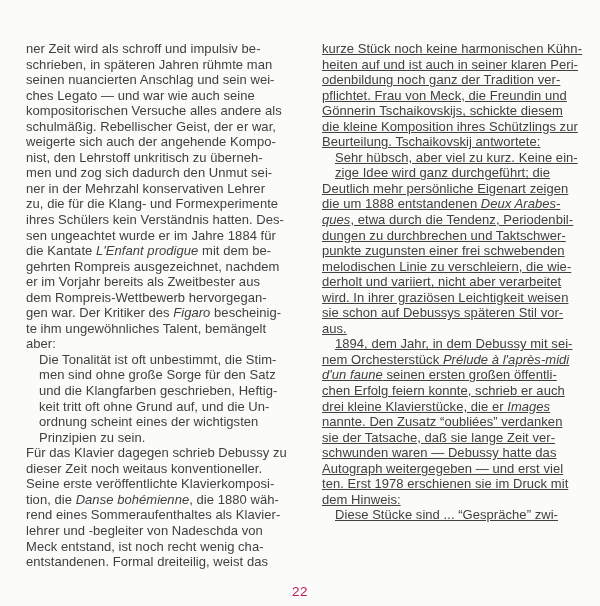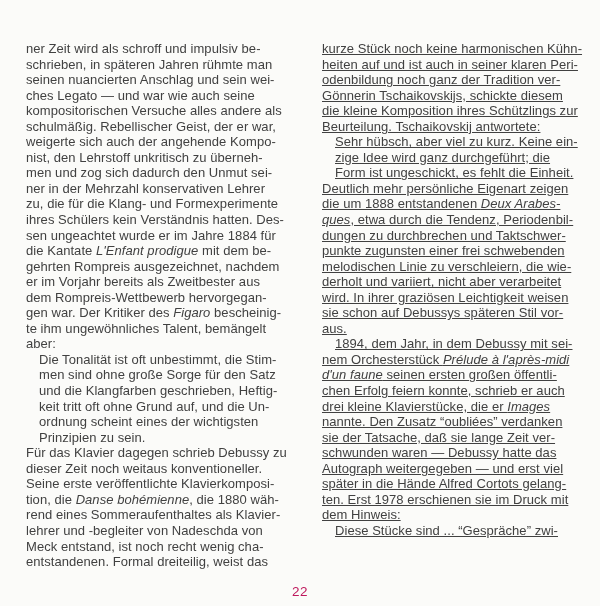--- a/index.html
+++ b/index.html
@@ -91,44 +91,43 @@
       <div class="line"><span>tion, die </span><i>Danse bohémienne</i><span>, die 1880 wäh-</span></div>
       <div class="line"><span>rend eines Sommeraufenthaltes als Klavier-</span></div>
       <div class="line"><span>lehrer und -begleiter von Nadeschda von</span></div>
       <div class="line"><span>Meck entstand, ist noch recht wenig cha-</span></div>
       <div class="line"><span>entstandenen. Formal dreiteilig, weist das</span></div>
     </div>
   <div class="column col-right" style="color: rgb(65, 65, 65); text-decoration: underline;">
       <div class="line"><span>kurze Stück noch keine harmonischen Kühn-</span></div>
       <div class="line"><span>heiten auf und ist auch in seiner klaren Peri-</span></div>
       <div class="line"><span>odenbildung noch ganz der Tradition ver-</span></div>
+      <div class="line"><span>pflichtet. Frau von Meck, die Freundin und</span></div>
       <div class="line"><span>Gönnerin Tschaikovskijs, schickte diesem</span></div>
       <div class="line"><span>die kleine Komposition ihres Schützlings zur</span></div>
       <div class="line"><span>Beurteilung. Tschaikovskij antwortete:</span></div>
       <div class="line quote"><span>Sehr hübsch, aber viel zu kurz. Keine ein-</span></div>
       <div class="line quote"><span>zige Idee wird ganz durchgeführt; die</span></div>
-      <div class="line quote"><span>Form ist ungeschickt, es fehlt die Einheit.</span></div>
       <div class="line"><span>Deutlich mehr persönliche Eigenart zeigen</span></div>
       <div class="line"><span>die um 1888 entstandenen </span><i>Deux Arabes-</i></div>
       <div class="line"><i>ques</i><span>, etwa durch die Tendenz, Periodenbil-</span></div>
       <div class="line"><span>dungen zu durchbrechen und Taktschwer-</span></div>
       <div class="line"><span>punkte zugunsten einer frei schwebenden</span></div>
       <div class="line"><span>melodischen Linie zu verschleiern, die wie-</span></div>
       <div class="line"><span>derholt und variiert, nicht aber verarbeitet</span></div>
       <div class="line"><span>wird. In ihrer graziösen Leichtigkeit weisen</span></div>
       <div class="line"><span>sie schon auf Debussys späteren Stil vor-</span></div>
       <div class="line"><span>aus.</span></div>
       <div class="line indent-first"><span>1894, dem Jahr, in dem Debussy mit sei-</span></div>
       <div class="line"><span>nem Orchesterstück </span><i>Prélude à l'après-midi</i></div>
       <div class="line"><i>d'un faune</i><span> seinen ersten großen öffentli-</span></div>
       <div class="line"><span>chen Erfolg feiern konnte, schrieb er auch</span></div>
       <div class="line"><span>drei kleine Klavierstücke, die er </span><i>Images</i></div>
       <div class="line"><span>nannte. Den Zusatz “oubliées” verdanken</span></div>
       <div class="line"><span>sie der Tatsache, daß sie lange Zeit ver-</span></div>
       <div class="line"><span>schwunden waren — Debussy hatte das</span></div>
       <div class="line"><span>Autograph weitergegeben — und erst viel</span></div>
-      <div class="line"><span>später in die Hände Alfred Cortots gelang-</span></div>
       <div class="line"><span>ten. Erst 1978 erschienen sie im Druck mit</span></div>
       <div class="line"><span>dem Hinweis:</span></div>
       <div class="line quote"><span>Diese Stücke sind ... “Gespräche” zwi-</span></div>
     </div>
   <div class="page-number" style="color: #be185d;">22</div>
 </div>
 
 </body></html>

